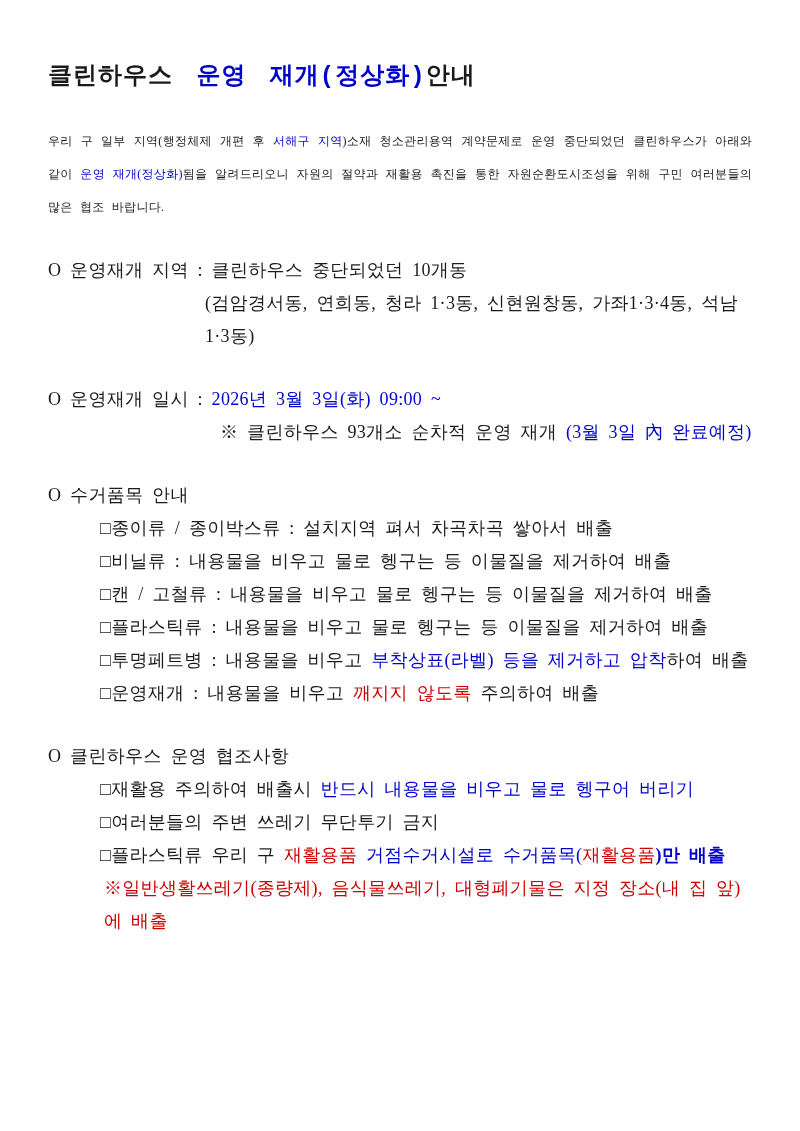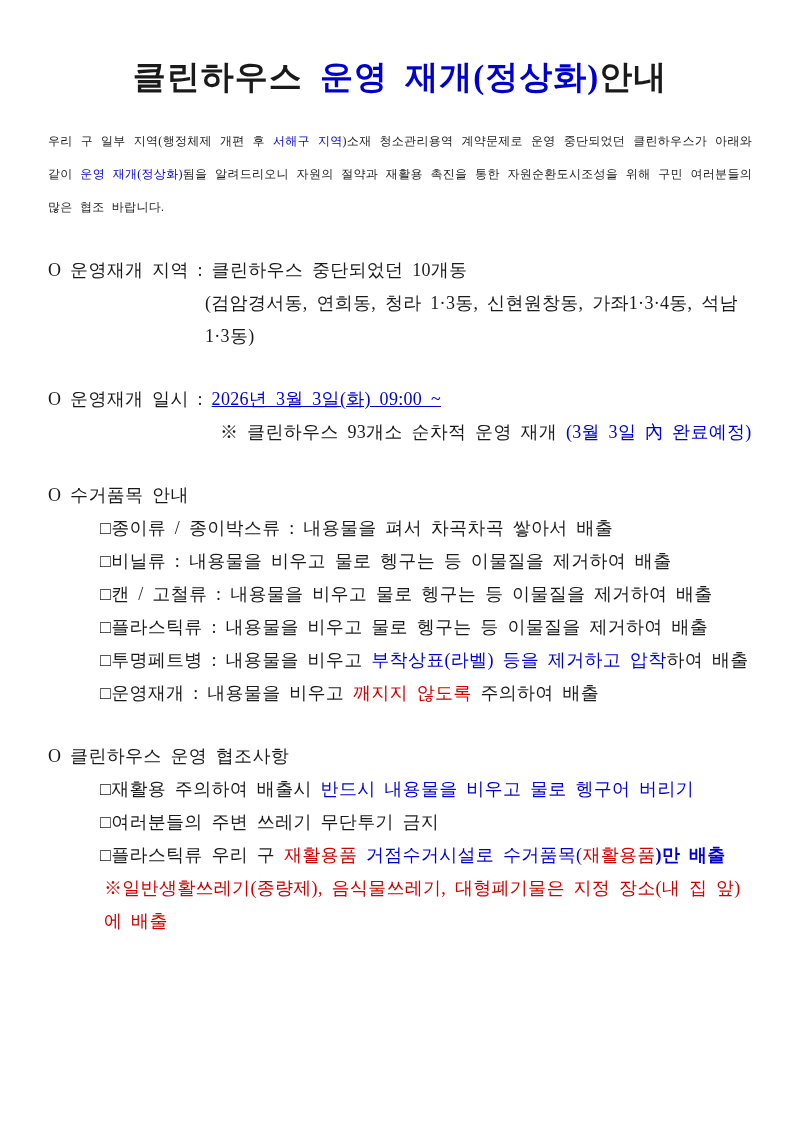--- a/index.html
+++ b/index.html
@@ -14,24 +14,23 @@
     background: #ffffff;
     overflow: hidden;
     font-family: "Liberation Serif", "DejaVu Serif", serif;
     color: #1a1a1a;
   }
   .content {
     padding: 0 48px;
   }
   .doc-title {
     padding-top: 56px;
-    text-align: center;
-    font-family: Liberation Serif, serif;
+    font-family: Liberation Mono, monospace;
     font-weight: bold;
-    font-size: 33px;
+    font-size: 24px;
     line-height: 42px;
     letter-spacing: 1px;
     word-spacing: 8px;
     white-space: pre-wrap;
   }
   .intro {
     margin-top: 27px;
     font-size: 12px;
     line-height: 33px;
     text-align: justify;
@@ -60,26 +59,26 @@
 <div class="page">
   <div class="content">
     <div class="doc-title" id="doc-title"><span style="color: rgb(26, 26, 26);">클린하우스 </span><span style="color: rgb(0, 0, 204);">운영 재개(정상화)</span><span style="color: rgb(26, 26, 26);">안내</span></div>
     <div class="intro" id="intro-paragraph"><span style="color: rgb(26, 26, 26);">우리 구 일부 지역(행정체제 개편 후 </span><span style="color: rgb(0, 0, 204);">서해구 지역</span><span style="color: rgb(26, 26, 26);">)소재 청소관리용역 계약문제로 운영 중단되었던 클린하우스가 아래와 같이 </span><span style="color: rgb(0, 0, 204);">운영 재개(정상화)</span><span style="color: rgb(26, 26, 26);">됨을 알려드리오니 자원의 절약과 재활용 촉진을 통한 자원순환도시조성을 위해 구민 여러분들의 많은 협조 바랍니다.</span></div>
     <div id="blocks">
         <div class="block">
           <div class="line i0"><span style="color: rgb(26, 26, 26);">O 운영재개 지역 : 클린하우스 중단되었던 10개동</span></div>
           <div class="line i3"><span style="color: rgb(26, 26, 26);">(검암경서동, 연희동, 청라 1·3동, 신현원창동, 가좌1·3·4동, 석남 1·3동)</span></div>
         </div>
         <div class="block">
-          <div class="line i0"><span style="color: rgb(26, 26, 26);">O 운영재개 일시 : </span><span style="color: rgb(0, 0, 204); text-decoration: underline;">2026년 3월 3일(화) 09:00 ~</span></div>
+          <div class="line i0"><span style="color: rgb(26, 26, 26);">O 운영재개 일시 : </span><span style="color: rgb(0, 0, 204);">2026년 3월 3일(화) 09:00 ~</span></div>
           <div class="line i4"><span style="color: rgb(26, 26, 26);">※ 클린하우스 93개소 순차적 운영 재개 </span><span style="color: rgb(0, 0, 204);">(3월 3일 內 완료예정)</span></div>
         </div>
         <div class="block">
           <div class="line i0"><span style="color: rgb(26, 26, 26);">O 수거품목 안내</span></div>
-          <div class="line i1"><span style="color: rgb(26, 26, 26);">□종이류 / 종이박스류 : 내용물을 펴서 차곡차곡 쌓아서 배출</span></div>
+          <div class="line i1"><span style="color: rgb(26, 26, 26);">□종이류 / 종이박스류 : 설치지역 펴서 차곡차곡 쌓아서 배출</span></div>
           <div class="line i1"><span style="color: rgb(26, 26, 26);">□비닐류 : 내용물을 비우고 물로 헹구는 등 이물질을 제거하여 배출</span></div>
           <div class="line i1"><span style="color: rgb(26, 26, 26);">□캔 / 고철류 : 내용물을 비우고 물로 헹구는 등 이물질을 제거하여 배출</span></div>
           <div class="line i1"><span style="color: rgb(26, 26, 26);">□플라스틱류 : 내용물을 비우고 물로 헹구는 등 이물질을 제거하여 배출</span></div>
           <div class="line i1"><span style="color: rgb(26, 26, 26);">□투명페트병 : 내용물을 비우고 </span><span style="color: rgb(0, 0, 204);">부착상표(라벨) 등을 제거하고 압착</span><span style="color: rgb(26, 26, 26);">하여 배출</span></div>
           <div class="line i1"><span style="color: rgb(26, 26, 26);">□운영재개 : 내용물을 비우고 </span><span style="color: rgb(204, 0, 0);">깨지지 않도록</span><span style="color: rgb(26, 26, 26);"> 주의하여 배출</span></div>
         </div>
         <div class="block">
           <div class="line i0"><span style="color: rgb(26, 26, 26);">O 클린하우스 운영 협조사항</span></div>
           <div class="line i1"><span style="color: rgb(26, 26, 26);">□재활용 주의하여 배출시 </span><span style="color: rgb(0, 0, 204);">반드시 내용물을 비우고 물로 헹구어 버리기</span></div>
           <div class="line i1"><span style="color: rgb(26, 26, 26);">□여러분들의 주변 쓰레기 무단투기 금지</span></div>

